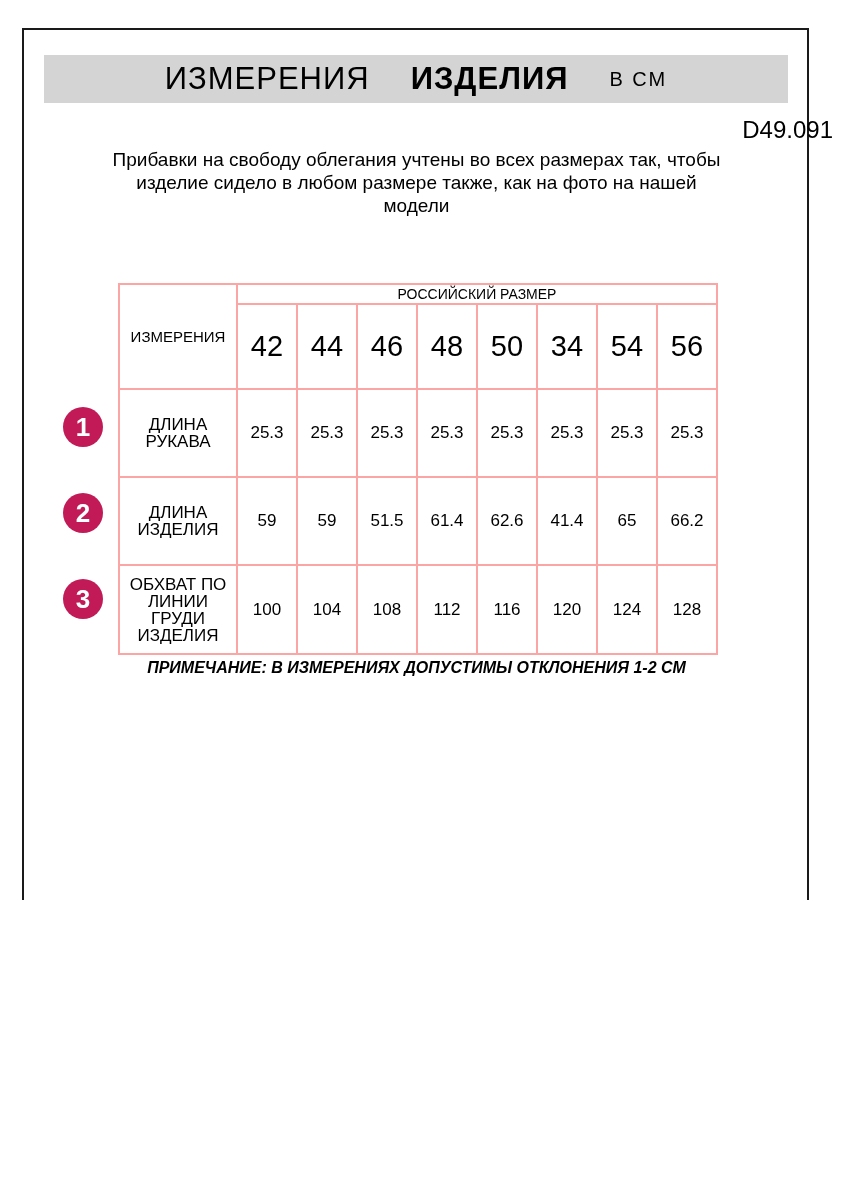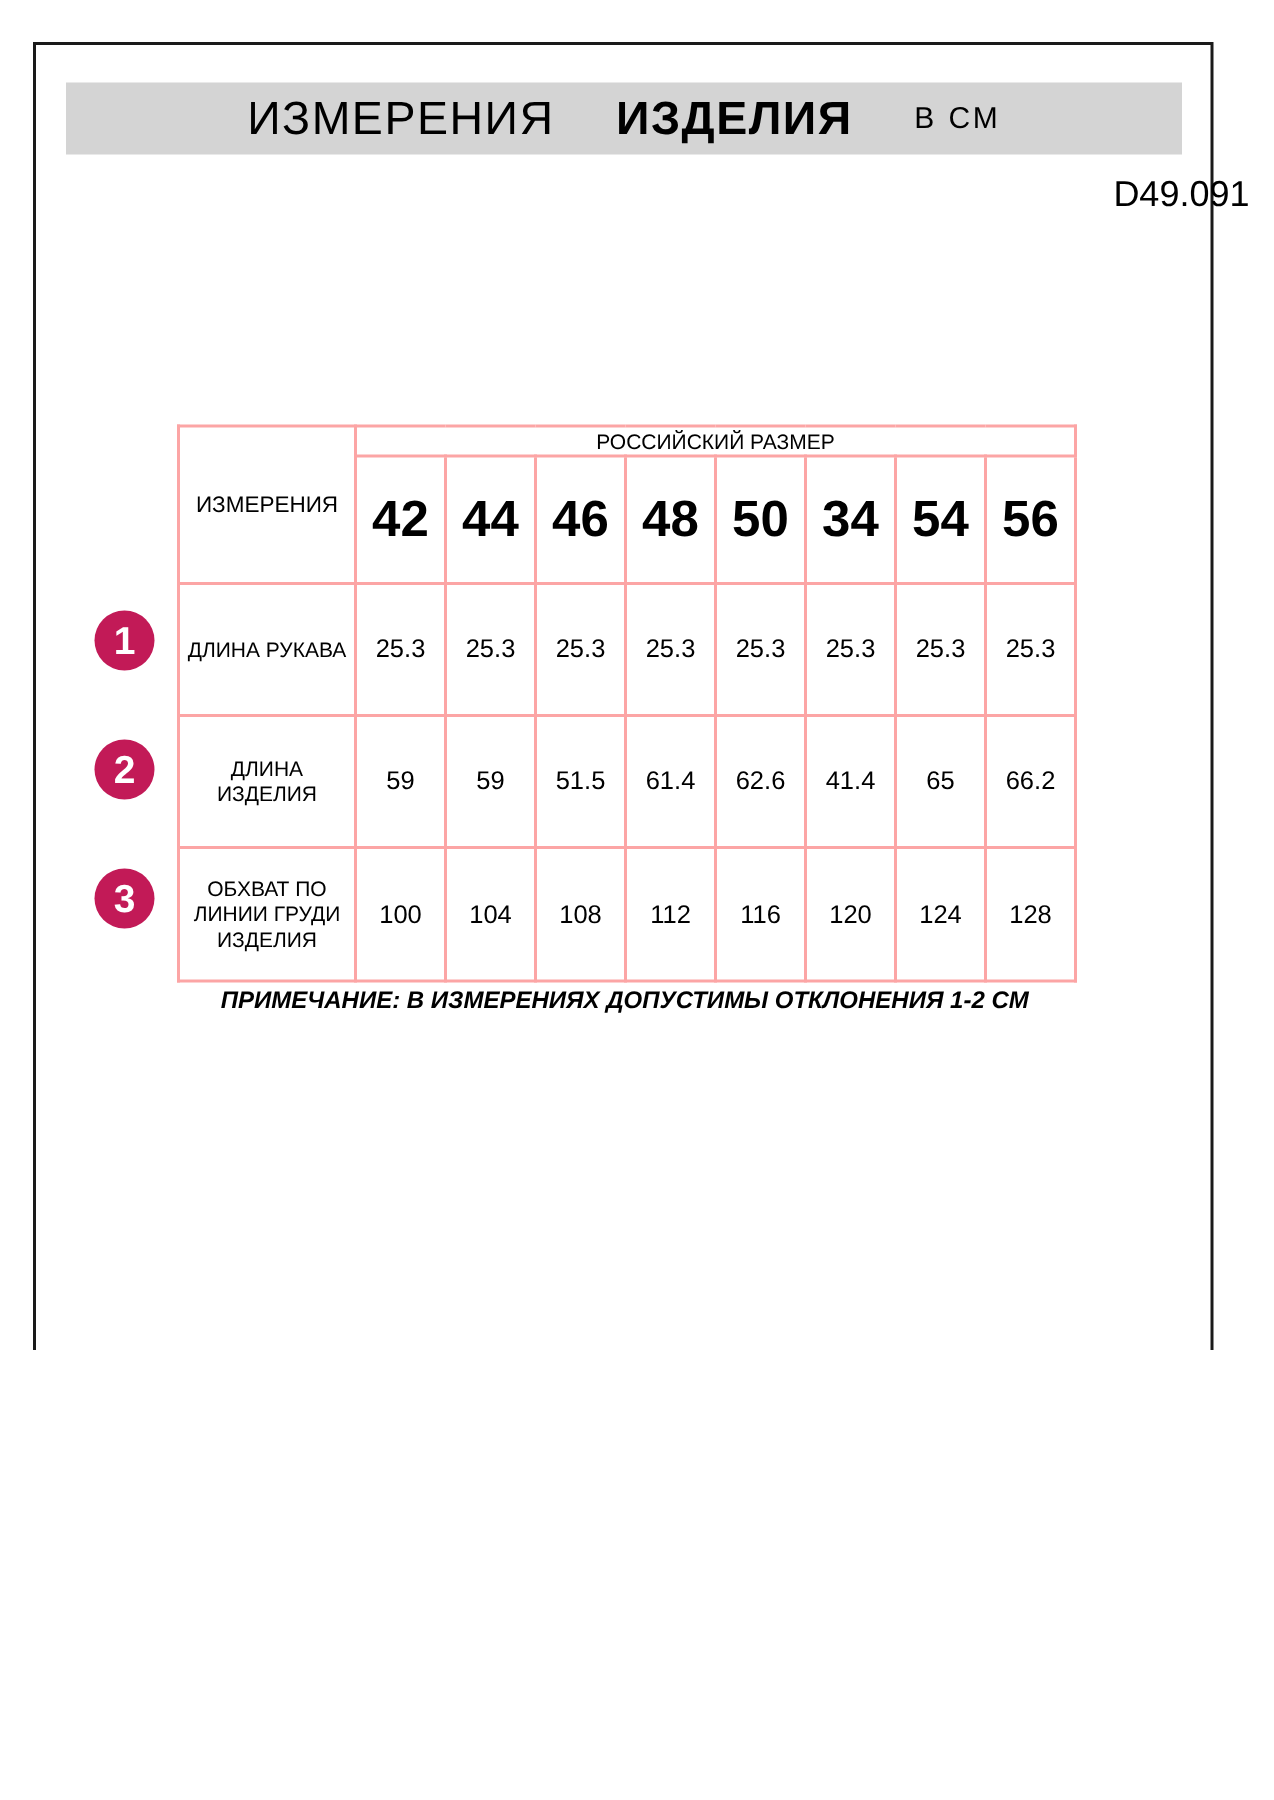--- a/index.html
+++ b/index.html
@@ -28,22 +28,22 @@
   }
   .size-table {
     position:absolute; left:118px; top:283px;
     border-collapse:collapse; table-layout:fixed;
   }
   .size-table td {
     border:2px solid #fca5a5; text-align:center; vertical-align:middle; padding:0;
   }
   .c-meas  { font-size:15px; }
   .c-group { font-size:14px; height:18px; line-height:16px; }
-  .c-size  { font-size:34px; font-weight:bold; height:83px; }
-  .c-label { font-size:14px; line-height:17px; white-space:pre-line; }
+  .c-size  { font-size:29px; font-weight:normal; height:83px; }
+  .c-label { font-size:17px; line-height:17px; white-space:pre-line; }
   .c-val   { font-size:17px;border-radius:26px; }
   .r-data1 td { height:86px; }
   .r-data2 td { height:86px; }
   .r-data3 td { height:87px; }
   .circle {
     position:absolute; left:63px; width:40px; height:40px; border-radius:50%;
     color:#fff; display:flex; align-items:center; justify-content:center;
     font-size:26px; font-weight:bold;
   }
   .c1 { top:407px; } .c2 { top:493px; } .c3 { top:579px; }
@@ -60,20 +60,25 @@
   <div class="frame"></div>
 
   <div class="banner" style="background-color: rgb(212, 212, 212);">
     <span class="t-main">ИЗМЕРЕНИЯ</span>
     <span class="t-bold">ИЗДЕЛИЯ</span>
     <span class="t-units">В СМ</span>
   </div>
 
   <div class="code">D49.091</div>
 
+  <div class="desc">
+    <div>Прибавки на свободу облегания учтены во всех размерах так, чтобы</div>
+    <div>изделие сидело в любом размере также, как на фото на нашей</div>
+    <div>модели</div>
+  </div>
 
   <table class="size-table">
     <colgroup>
       <col style="width:118px">
       <col style="width:60px">
         <col style="width:60px">
         <col style="width:60px">
         <col style="width:60px">
       <col style="width:60px">
         <col style="width:60px">

